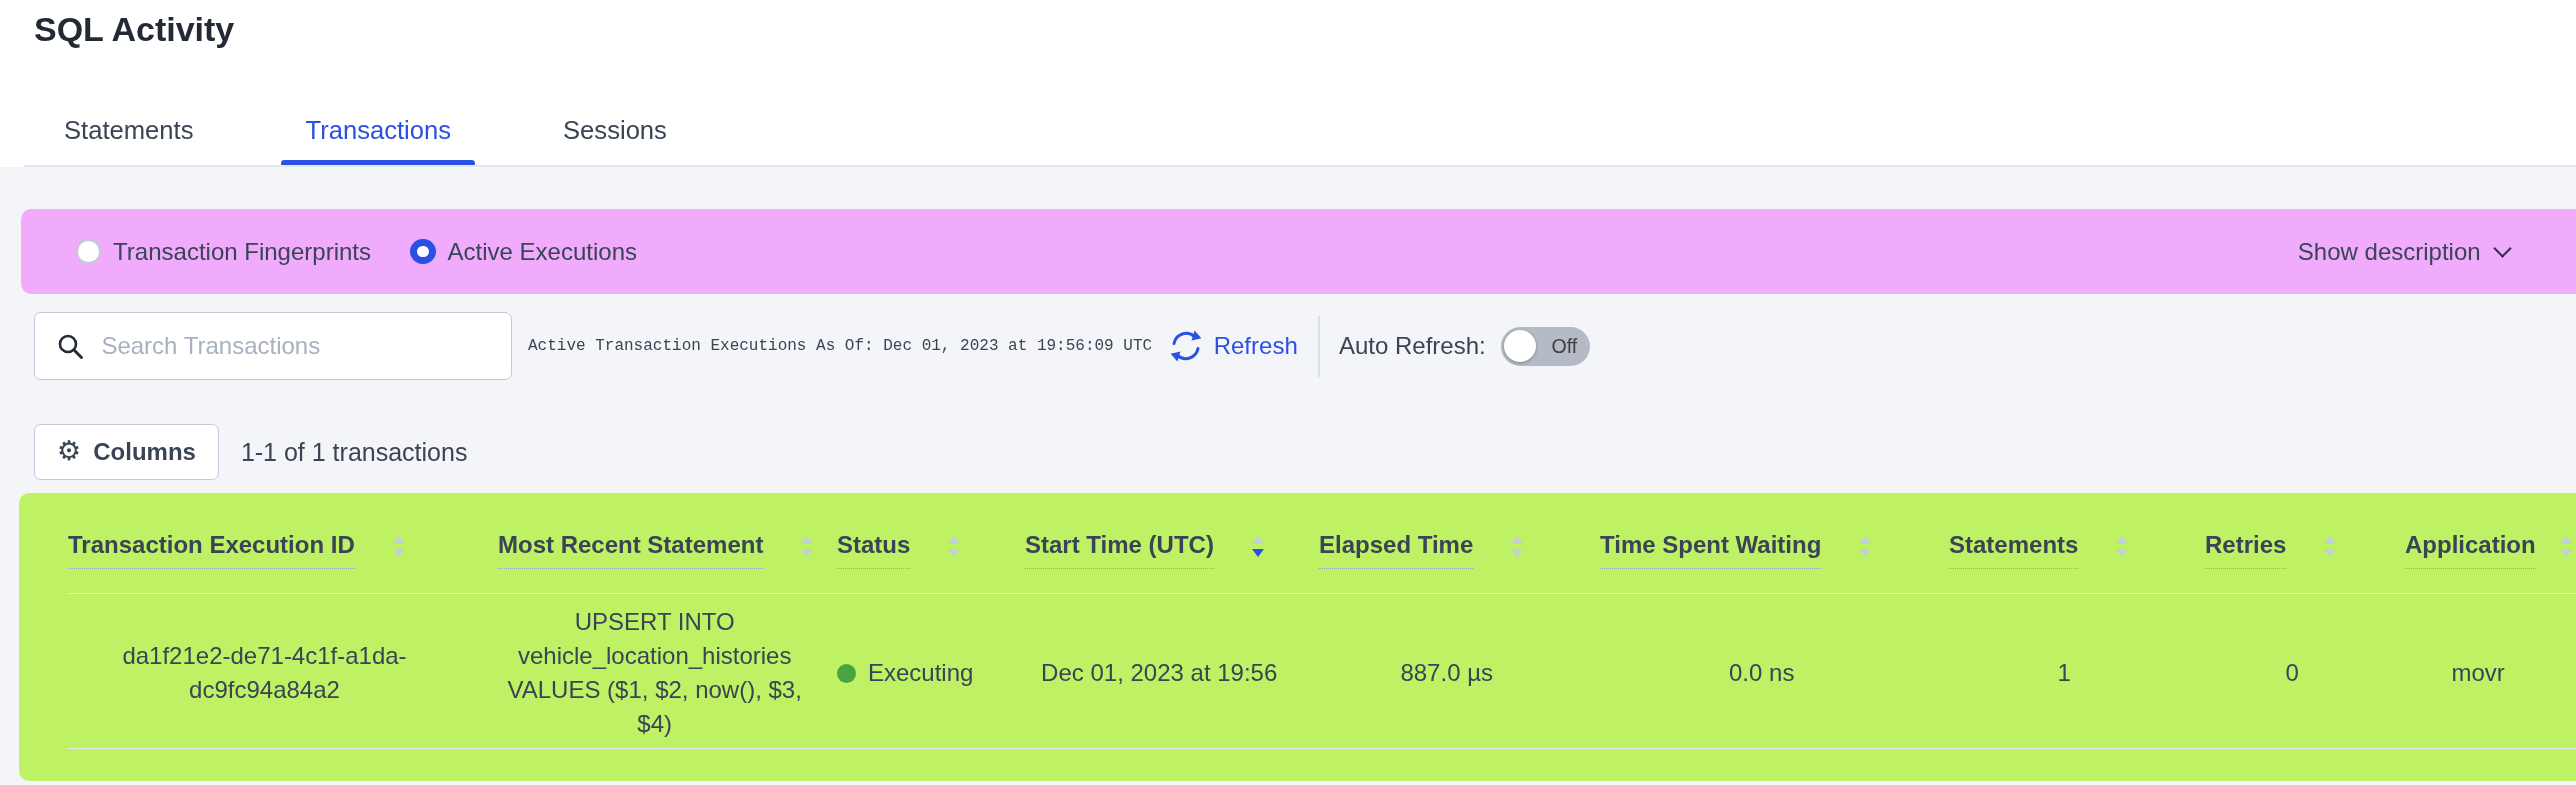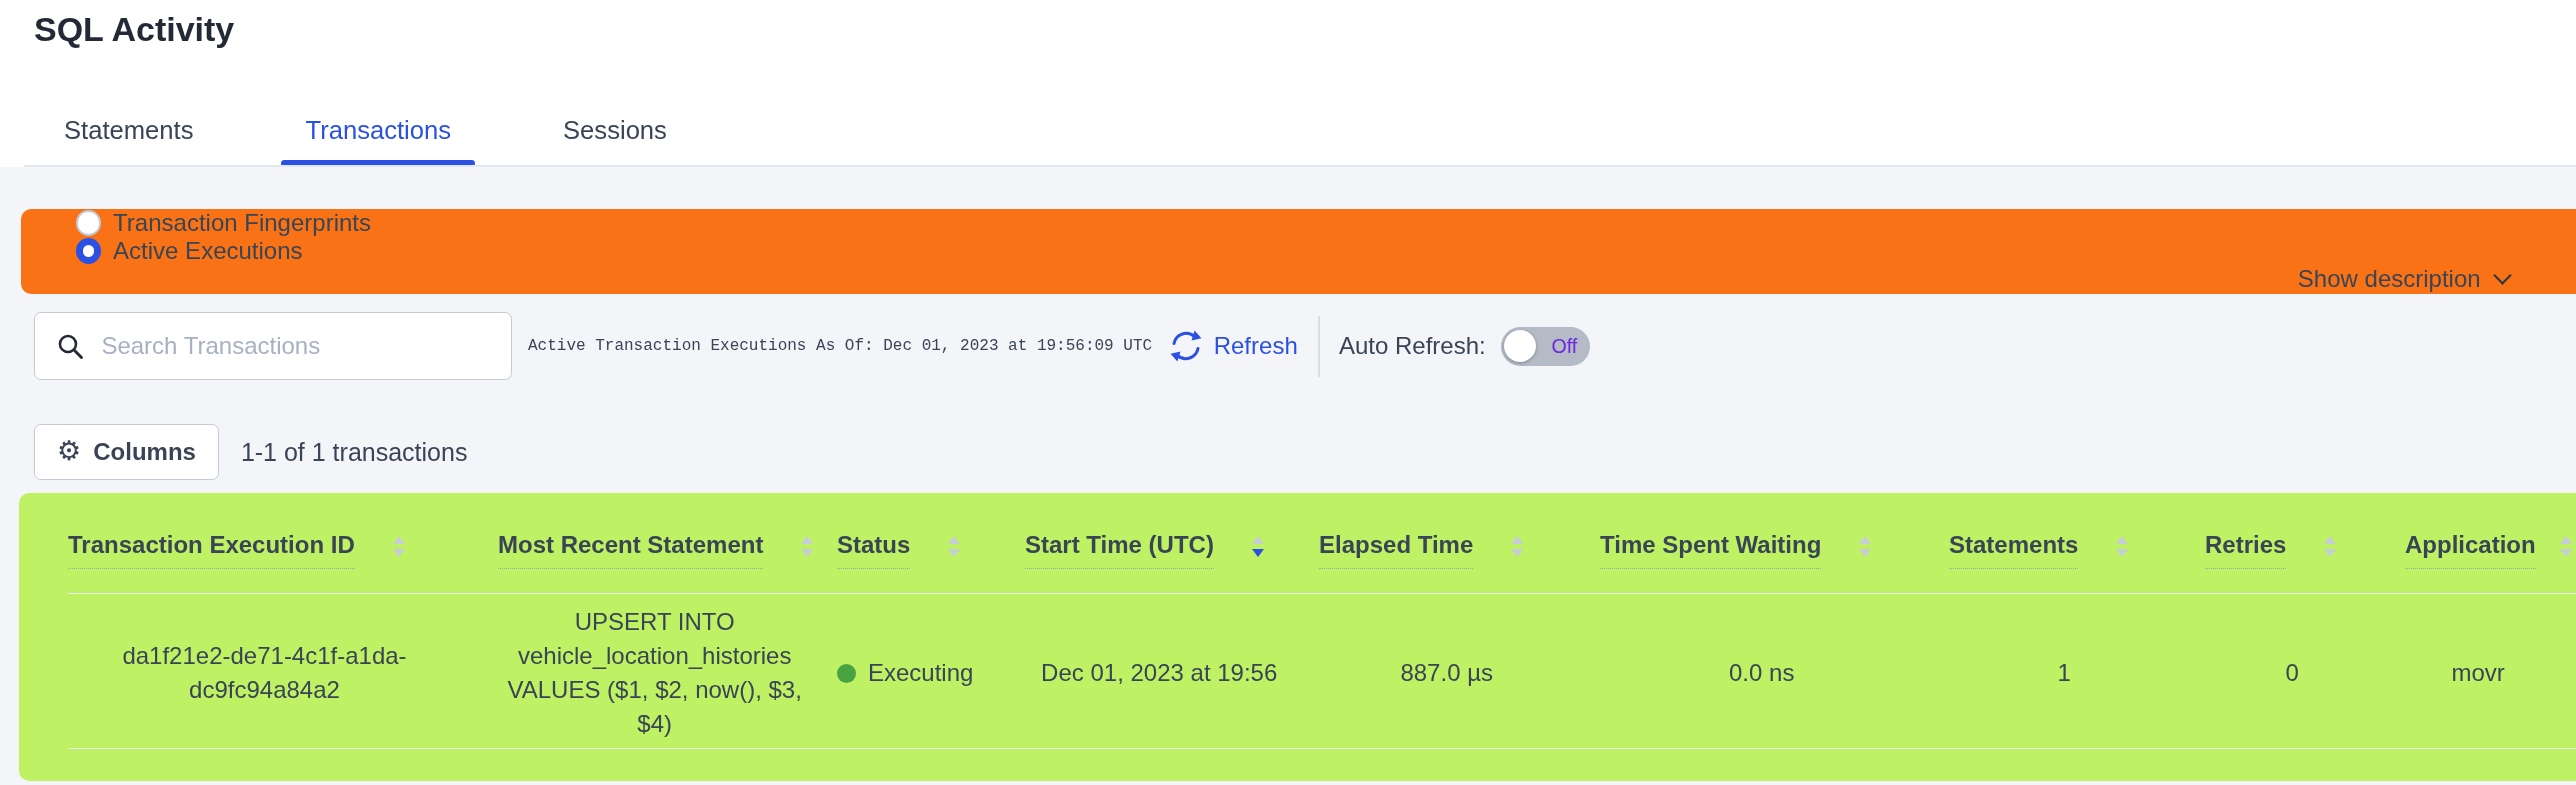--- a/index.html
+++ b/index.html
@@ -10,22 +10,22 @@
   .header-band{position:relative;background:#ffffff;height:167px;}
   .page-title{position:absolute;left:34px;top:10px;font-size:34px;font-weight:700;color:#242a35;}
   .tabs-rule{position:absolute;left:24px;right:0;bottom:0;height:1.7px;background:#e3e7ee;}
   .tabs{position:absolute;left:64px;bottom:0;display:flex;}
   .tab{font-size:25.6px;color:#394455;margin-right:112px;padding-bottom:22px;position:relative;cursor:pointer;}
   .tab.active{color:#2b50e4;}
   .tab.active::after{content:"";position:absolute;left:-24px;right:-24px;bottom:0;height:6.8px;
                      background:#2b50e4;border-radius:3.4px;}
 
   
-  .card-a{margin:42px 0 0 20.5px;background:#f97316;border-radius:10.2px 0 0 10.2px;height:85px;
-          display:flex;align-items:flex-start;padding:0 67px 0 55px;flex-direction:column;}
+  .card-a{margin:42px 0 0 20.5px;background:#f0abfc;border-radius:10.2px 0 0 10.2px;height:85px;
+          display:flex;align-items:center;padding:0 67px 0 55px;}
   .radio-option{display:flex;align-items:center;margin-right:39px;cursor:pointer;}
   .radio-circle{width:25.6px;height:25.6px;border-radius:50%;background:#fff;
                 border:2.6px solid #c3c9d6;box-sizing:border-box;flex:none;}
   .radio-circle.selected{border:7.7px solid #2b50e4;}
   .radio-label{margin-left:12px;font-size:24px;}
   .show-desc{margin-left:auto;display:flex;align-items:center;font-size:24px;cursor:pointer;}
   .chev{width:11px;height:11px;border:solid #2c3442;border-width:0 2.6px 2.6px 0;
         transform:rotate(45deg);margin-left:15.4px;margin-top:-6.8px;}
 
   
@@ -42,21 +42,21 @@
   .asof{margin-left:16px;font-size:16px;font-family:Liberation Mono, monospace;}
   .refresh-wrap{margin-left:15.4px;display:flex;align-items:center;color:#2b50e4;cursor:pointer;}
   .refresh-label{margin-left:10.2px;font-size:24px;}
   .vdivider{width:1.7px;height:61px;background:#d9dee8;margin-left:20.5px;}
   .autorefresh-label{margin-left:19px;font-size:24px;}
   .toggle{margin-left:15.4px;width:89px;height:39px;border-radius:19.6px;background:#b4bbc7;
           position:relative;flex:none;cursor:pointer;}
   .toggle-knob{position:absolute;left:3.4px;top:3.4px;width:32px;height:32px;border-radius:50%;
                background:#fff;box-shadow:0 0.9px 3.4px rgba(0,0,0,.3);}
   .toggle-state{position:absolute;right:12.8px;top:50%;transform:translateY(-50%);
-                color:#6d28d9;font-size:19.6px;}
+                color:#404040;font-size:19.6px;}
 
   
   .toolbar-row{margin:44px 0 0 34px;display:flex;align-items:center;height:56px;}
   .columns-btn{height:56px;padding:0 22px;background:#fff;border:1.7px solid #c3c9d6;border-radius:6.8px;
                display:flex;align-items:center;font-size:24px;font-weight:700;color:#394455;
                box-sizing:border-box;cursor:pointer;}
   .gear{font-family:"DejaVu Sans",sans-serif;font-size:27px;font-weight:400;margin-right:12px;margin-top:-2.6px;}
   .result-count{margin-left:22px;font-size:25px;}
 
   

